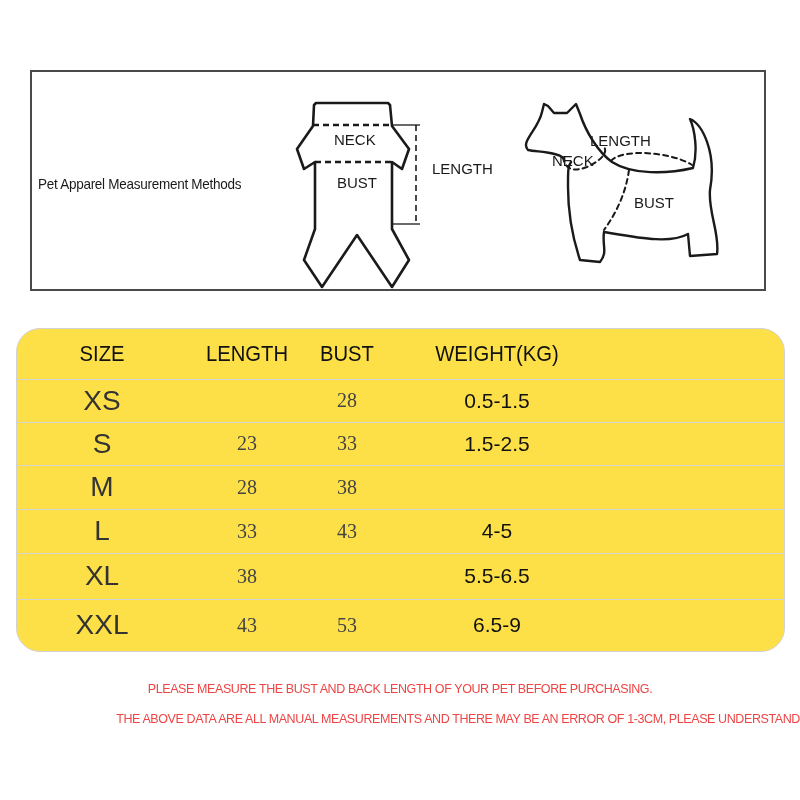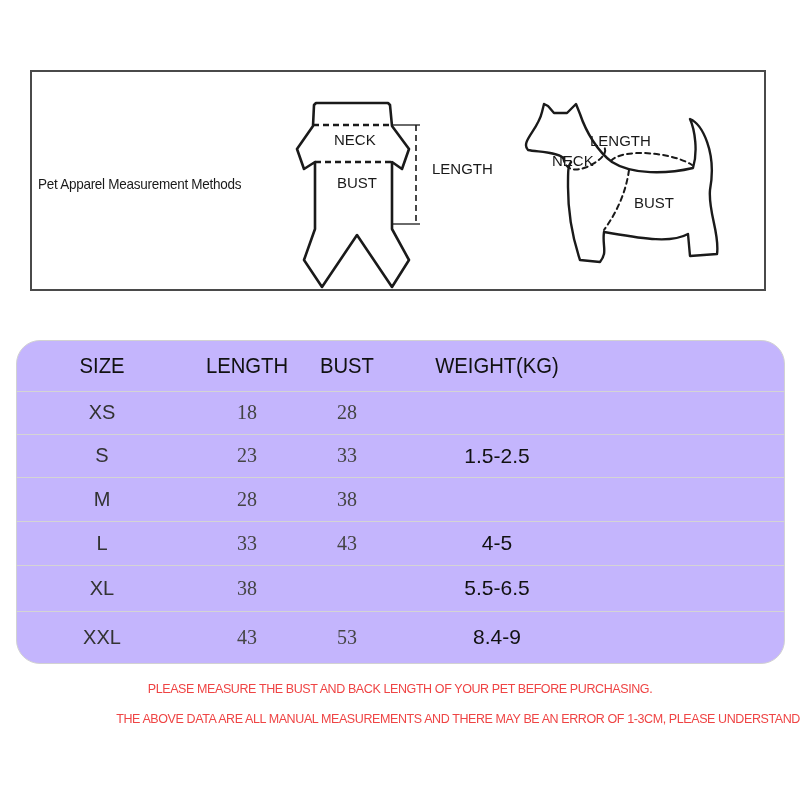--- a/index.html
+++ b/index.html
@@ -11,31 +11,31 @@
     }
     .diagram-title {
       position: absolute; left: 6px; top: 103px; font-size: 15px; color: #1a1a1a;
       font-family: "Liberation Sans", sans-serif; letter-spacing: -0.3px; transform: scaleX(0.9); transform-origin: left center;
     }
     .diagram-svg { position: absolute; left: 0; top: 0; }
     .svg-label { font-family: "Liberation Sans", sans-serif; font-size: 15px; fill: #1a1a1a; }
 
     .size-table {
       position: absolute; left: 16px; top: 328px; width: 769px; height: 324px;
-      border: 1.5px solid #d2d2d2; border-radius: 24px; box-sizing: border-box; background: #c4b5fd; overflow: hidden; margin-top: 12px;
+      border: 1.5px solid #d2d2d2; border-radius: 24px; box-sizing: border-box; background: #fde047; overflow: hidden;
     }
     .row { position: absolute; left: 0; right: 0; border-bottom: 1.5px solid #d4d4d4; }
     .row:last-child { border-bottom: none; }
     .cell { position: absolute; top: 0; height: 100%; display: flex; align-items: center; justify-content: center; }
     .hdr .cell { font-family: "Liberation Sans", sans-serif; font-size: 22px; color: #111; transform: scaleX(0.92); }
     .c-size { left: 40px; width: 90px; }
     .c-len { left: 170px; width: 120px; }
     .c-bust { left: 285px; width: 90px; }
     .c-wt { left: 385px; width: 190px; }
-    .body .c-size { font-family: "Liberation Sans", sans-serif; font-size: 20px; color: #333; }
+    .body .c-size { font-family: "Liberation Sans", sans-serif; font-size: 28px; color: #333; }
     .body .c-len, .body .c-bust { font-family: "Liberation Serif", serif; font-size: 20px; color: #444; }
     .body .c-wt { font-family: "Liberation Sans", sans-serif; font-size: 21px; color: #111; }
 
     .notice {
       position: absolute; left: 0; width: 800px; text-align: center; color: #ef4444;
       font-family: "Liberation Sans", sans-serif; font-size: 12.5px; letter-spacing: -0.4px;
     }
   </style>
 </head>
 <body>
@@ -71,22 +71,22 @@
 
 <div class="size-table">
   <div class="row hdr" style="top:0; height:50px;">
     <div class="cell c-size">SIZE</div>
     <div class="cell c-len">LENGTH</div>
     <div class="cell c-bust">BUST</div>
     <div class="cell c-wt">WEIGHT(KG)</div>
   </div>
   <div class="row body" style="top:50px; height:43px;">
     <div class="cell c-size">XS</div>
-    <div class="cell c-len">18</div>
     <div class="cell c-bust">28</div>
+    <div class="cell c-wt">0.5-1.5</div>
   </div>
   <div class="row body" style="top:93px; height:43px;">
     <div class="cell c-size">S</div>
     <div class="cell c-len">23</div>
     <div class="cell c-bust">33</div>
     <div class="cell c-wt">1.5-2.5</div>
   </div>
   <div class="row body" style="top:136px; height:44px;">
     <div class="cell c-size">M</div>
     <div class="cell c-len">28</div>
@@ -100,18 +100,18 @@
   </div>
   <div class="row body" style="top:224px; height:46px;">
     <div class="cell c-size">XL</div>
     <div class="cell c-len">38</div>
     <div class="cell c-wt">5.5-6.5</div>
   </div>
   <div class="row body" style="top:270px; height:52px;">
     <div class="cell c-size">XXL</div>
     <div class="cell c-len">43</div>
     <div class="cell c-bust">53</div>
-    <div class="cell c-wt">8.4-9</div>
+    <div class="cell c-wt">6.5-9</div>
   </div>
 </div>
 
 <div class="notice" style="top:682px;">PLEASE MEASURE THE BUST AND BACK LENGTH OF YOUR PET BEFORE PURCHASING.</div>
 <div class="notice" style="top:712px;text-align:right;">THE ABOVE DATA ARE ALL MANUAL MEASUREMENTS AND THERE MAY BE AN ERROR OF 1-3CM, PLEASE UNDERSTAND</div>
 
 </body></html>

